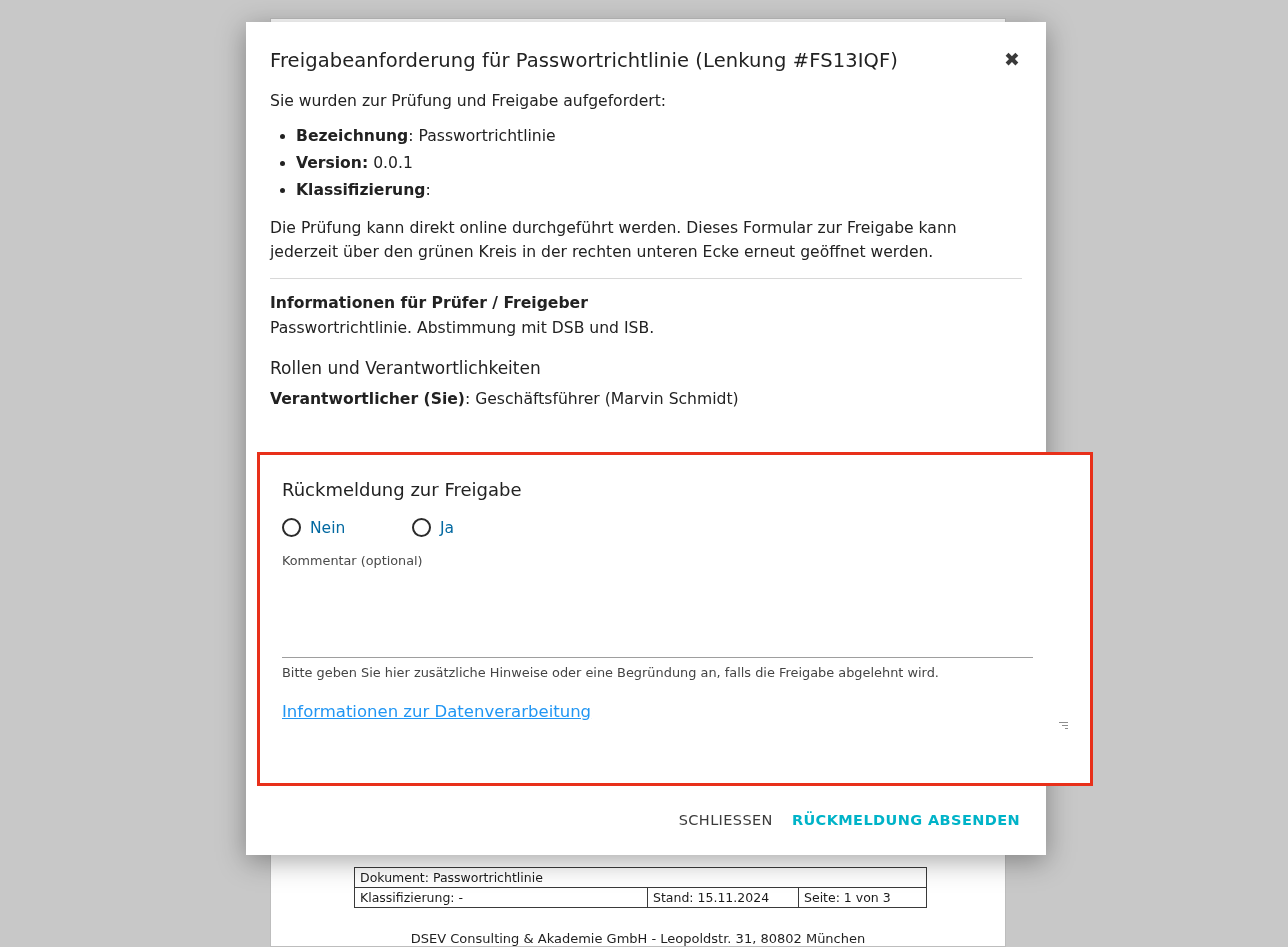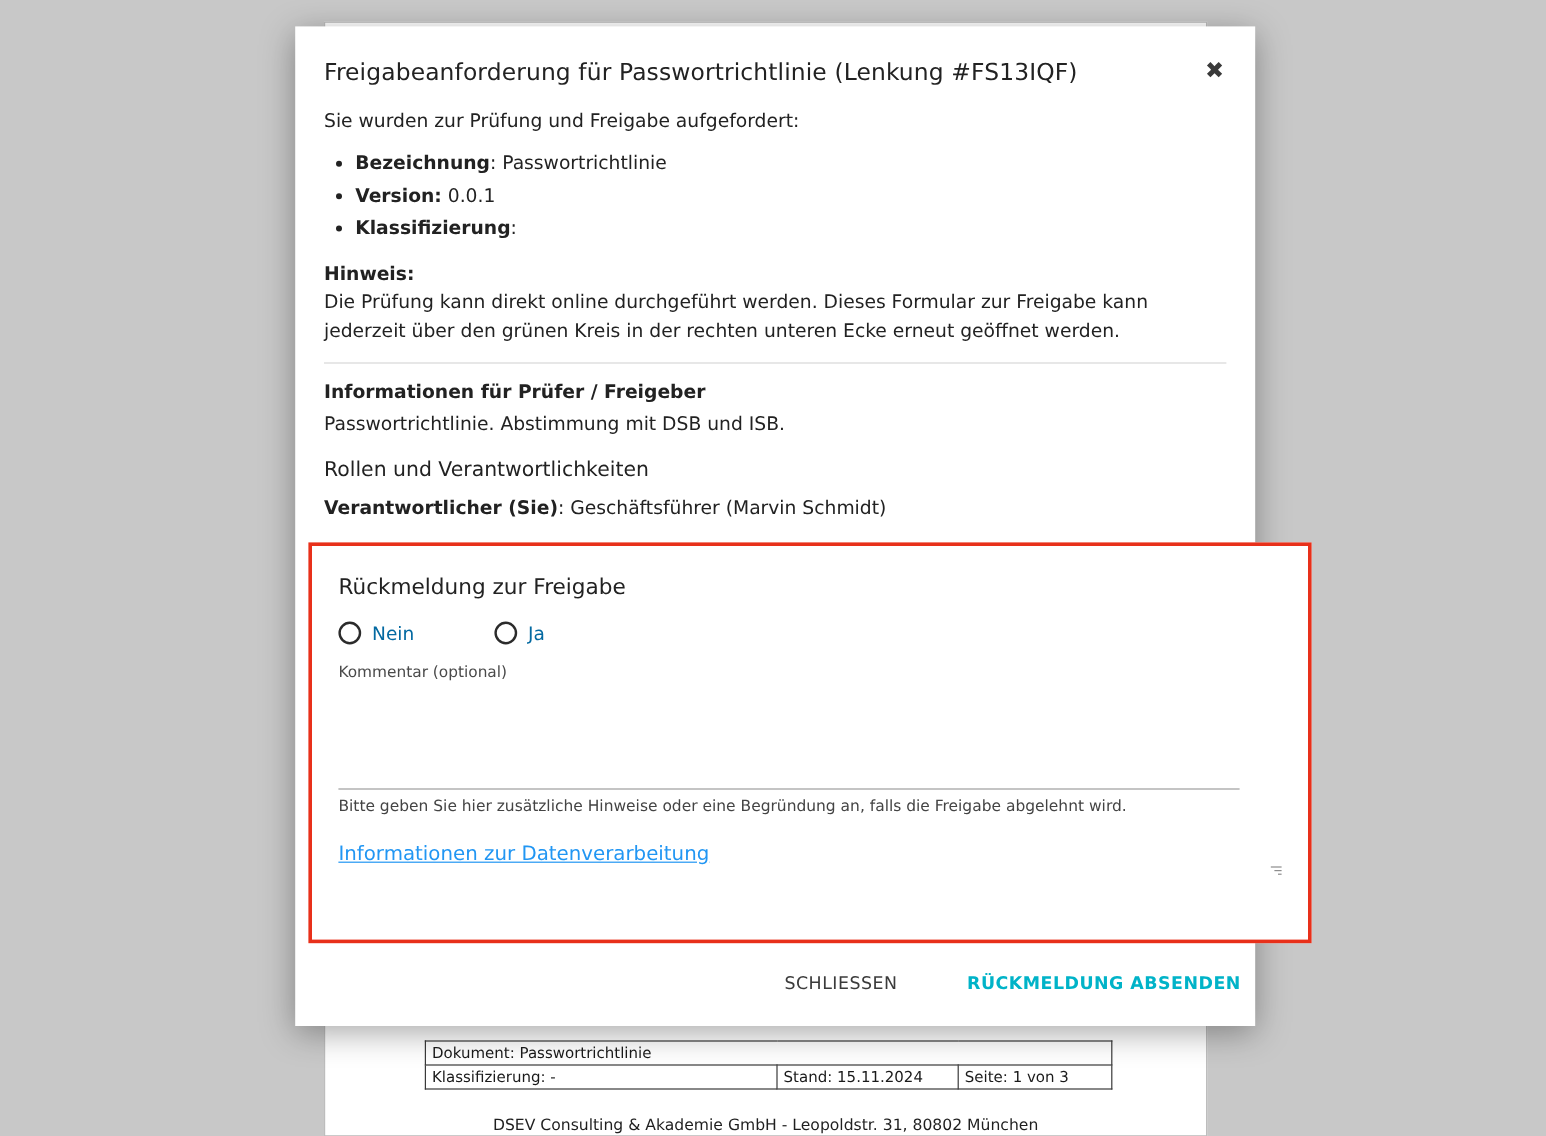--- a/index.html
+++ b/index.html
@@ -242,22 +242,22 @@
   
   .modal-footer {
     position: absolute;
     left: 16px;
     right: 0;
     bottom: 0;
     height: 70px;
     display: flex;
     align-items: center;
     justify-content: flex-end;
-    gap: 54px;
-    padding-right: 10px;
+    gap: 15px;
+    padding-right: 24px;
     box-sizing: border-box;
   }
   .btn-flat {
     background: none;
     border: none;
     font-family: "DejaVu Sans", "Liberation Sans", sans-serif;
     font-size: 14.5px;
     letter-spacing: 0.4px;
     color: #3b3b3b;
     cursor: pointer;
@@ -312,21 +312,20 @@
         <b>Bezeichnung</b><span>: </span><span>Passwortrichtlinie</span>
       </li>
       <li>
         <b>Version:</b><span> </span><span>0.0.1</span>
       </li>
       <li>
         <b>Klassifizierung</b><span>:</span><span></span>
       </li>
     </ul>
 
-    <div class="note-title">Hinweis:</div>
     <div class="note-text">Die Prüfung kann direkt online durchgeführt werden. Dieses Formular zur Freigabe kann jederzeit über den grünen Kreis in der rechten unteren Ecke erneut geöffnet werden.</div>
 
     <hr class="divider">
 
     <div class="section-title">Informationen für Prüfer / Freigeber</div>
     <div class="section-text">Passwortrichtlinie. Abstimmung mit DSB und ISB.</div>
 
     <div class="roles-head">Rollen und Verantwortlichkeiten</div>
     <div class="role-line">
       <b>Verantwortlicher (Sie)</b><span>: Geschäftsführer (Marvin Schmidt)</span>

